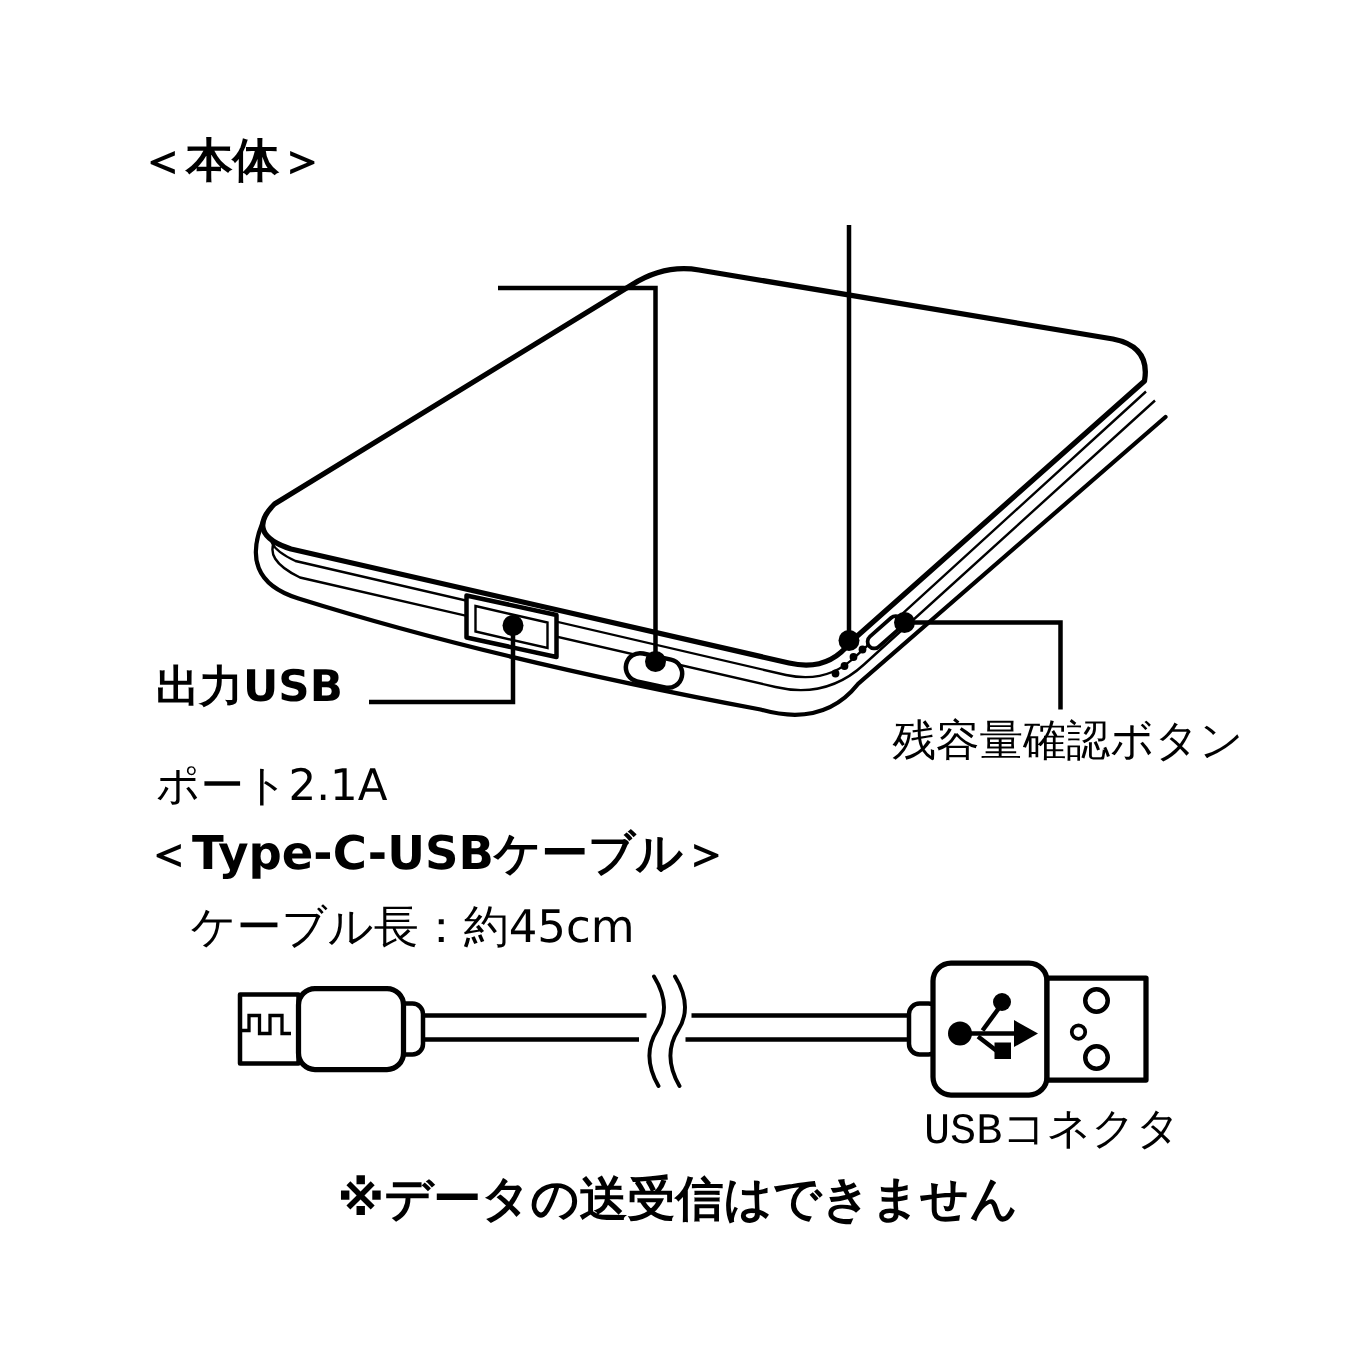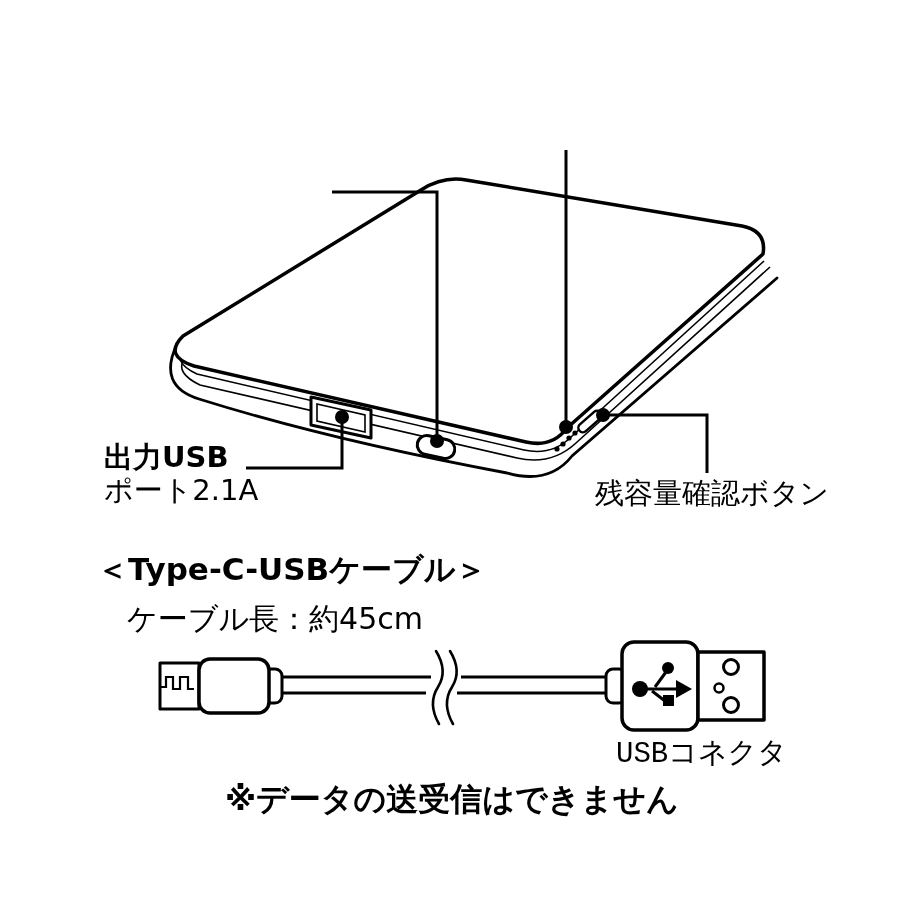--- a/index.html
+++ b/index.html
@@ -116,26 +116,27 @@
         <rect class="port35" x="698" y="652" width="66" height="68"></rect>
         <g>
           <circle class="hole" cx="731" cy="667" r="7.5"></circle>
           <circle class="hole2" cx="719" cy="688" r="4.5"></circle>
           <circle class="hole" cx="731" cy="705" r="7.5"></circle>
         </g>
       </g>
     </g>
   </svg>
 
+  <div class="lbl ttl" style="left:93px; top:90px;">＜本体＞</div>
 
 
 
   <div style="position:absolute; left:104px; top:441px;">
     <div class="lbl" style="position:static;font-weight:bold;">出力USB</div>
-    <div class="lbl" style="position:static;">ポート2.1A</div>
+    <div class="lbl" style="position:static;margin-top:33px;">ポート2.1A</div>
   </div>
 
   <div class="lbl" style="left:595px; top:477px;">残容量確認ボタン</div>
 
   <div class="lbl ttl" style="left:97px; top:552px;">＜Type-C-USBケーブル＞</div>
 
   <div class="lbl" style="left:102px; top:602px; font-size:30px;margin-left:25px;">ケーブル長：約45cm</div>
 
 
   <div class="lbl" style="left:616px; top:738px;font-family:Liberation Mono, monospace;">USBコネクタ</div>

